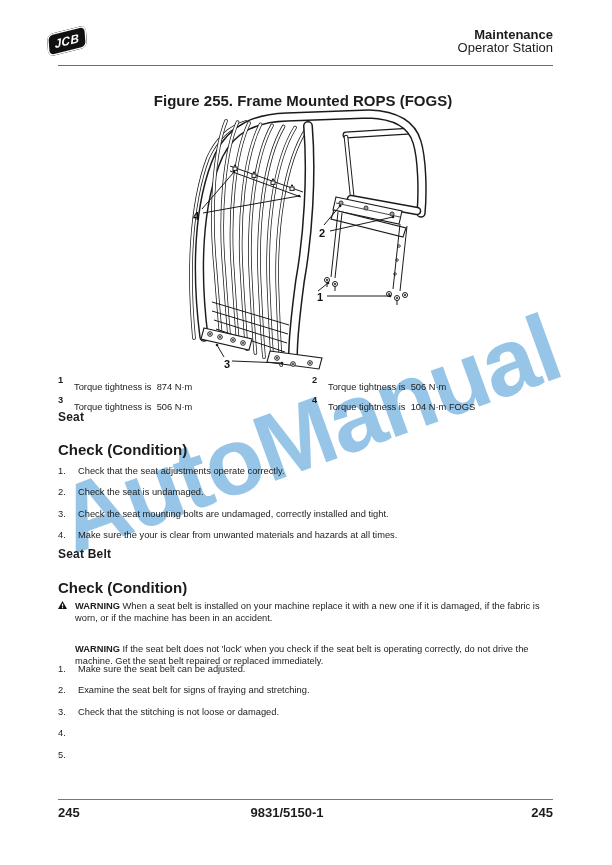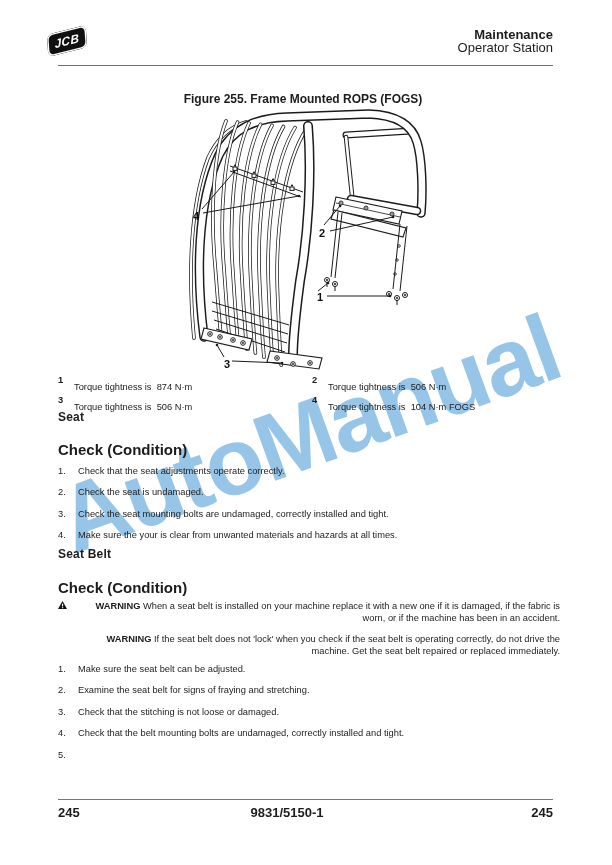--- a/index.html
+++ b/index.html
@@ -22,37 +22,37 @@
     width:40px; height:22px; margin-top:4px; background:#101010; border-radius:6px;
     transform:rotate(-14deg) skewX(-10deg);
     display:flex; align-items:center; justify-content:center;
     box-shadow:0 0 0 1.5px #fff inset;
   }
   .logo-text { color:#fff; font-weight:bold; font-style:italic; font-size:12px; letter-spacing:.5px; }
   .header-right { position:absolute; right:59px; top:28px; text-align:right; font-size:13px; line-height:13px; }
   .header-right .sec { font-weight:bold; }
   .header-rule { position:absolute; left:58px; right:59px; top:65px; border-top:1.4px solid #6e6e6e; }
   
-  .caption { position:absolute; left:0; right:34px; top:92px; text-align:center; font-weight:bold; font-size:12px;padding-left:28px; }
+  .caption { position:absolute; left:0; right:34px; top:92px; text-align:center; font-weight:bold; font-size:15px;padding-left:28px; }
   .fig { position:absolute; left:160px; top:106px; }
   .legend { position:absolute; left:58px; top:374px; right:30px; font-size:9.3px; line-height:13px; }
   .legend-row { display:flex; }
   .legend-cell { display:flex; width:254px; }
   .legend-cell.c2 { width:auto; }
   .ln-num { font-weight:bold; width:16px; flex:none; }
   .ln-txt { white-space:pre-wrap;margin-top:7px; }
   
   .sec-title { position:absolute; left:58px; font-size:12px; font-weight:bold; letter-spacing:.2px; }
   .check-h  { position:absolute; left:58px; font-size:15px; font-weight:bold; }
   .num-list { position:absolute; left:58px; right:50px; font-size:9.3px; }
   .li { display:flex; line-height:12px; margin-bottom:9.4px; }
   .li .n { width:20px; flex:none; }
   .warnings { position:absolute; left:58px; right:52px; top:600px; font-size:9.3px; line-height:12.3px; }
-  .warn { position:relative; padding-left:17px;text-align:right; }
-  .warn + .warn { margin-top:8px; }
+  .warn { position:relative; padding-left:17px; }
+  .warn + .warn { margin-top:18px; }
   .tri { position:absolute; left:0; top:1px; }
   .wlabel { font-weight:bold; }
   
   .footer-rule { position:absolute; left:58px; right:59px; top:799px; border-top:1.3px solid #777; }
   .pg { position:absolute; top:805px; font-size:13px; font-weight:bold; }
   .pg-left { left:58px; }
   .pg-center { left:58px; right:96px; text-align:center; }
   .pg-right { right:59px; }
   
   .tubeO { fill:none; stroke:#1b1b1b; stroke-width:9.5; stroke-linecap:round; stroke-linejoin:round; }
@@ -299,21 +299,20 @@
       <div class="li">
         <span class="n">2.</span>
         <span>Examine the seat belt for signs of fraying and stretching.</span>
       </div>
       <div class="li">
         <span class="n">3.</span>
         <span>Check that the stitching is not loose or damaged.</span>
       </div>
       <div class="li">
         <span class="n">4.</span>
-        <span>Check that the belt mounting bolts are undamaged, correctly installed and tight.</span>
       </div>
       <div class="li">
         <span class="n">5.</span>
       </div>
     </div>
 
     <div class="footer-rule"></div>
     <div class="pg pg-left">245</div>
     <div class="pg pg-center">9831/5150-1</div>
     <div class="pg pg-right">245</div>

